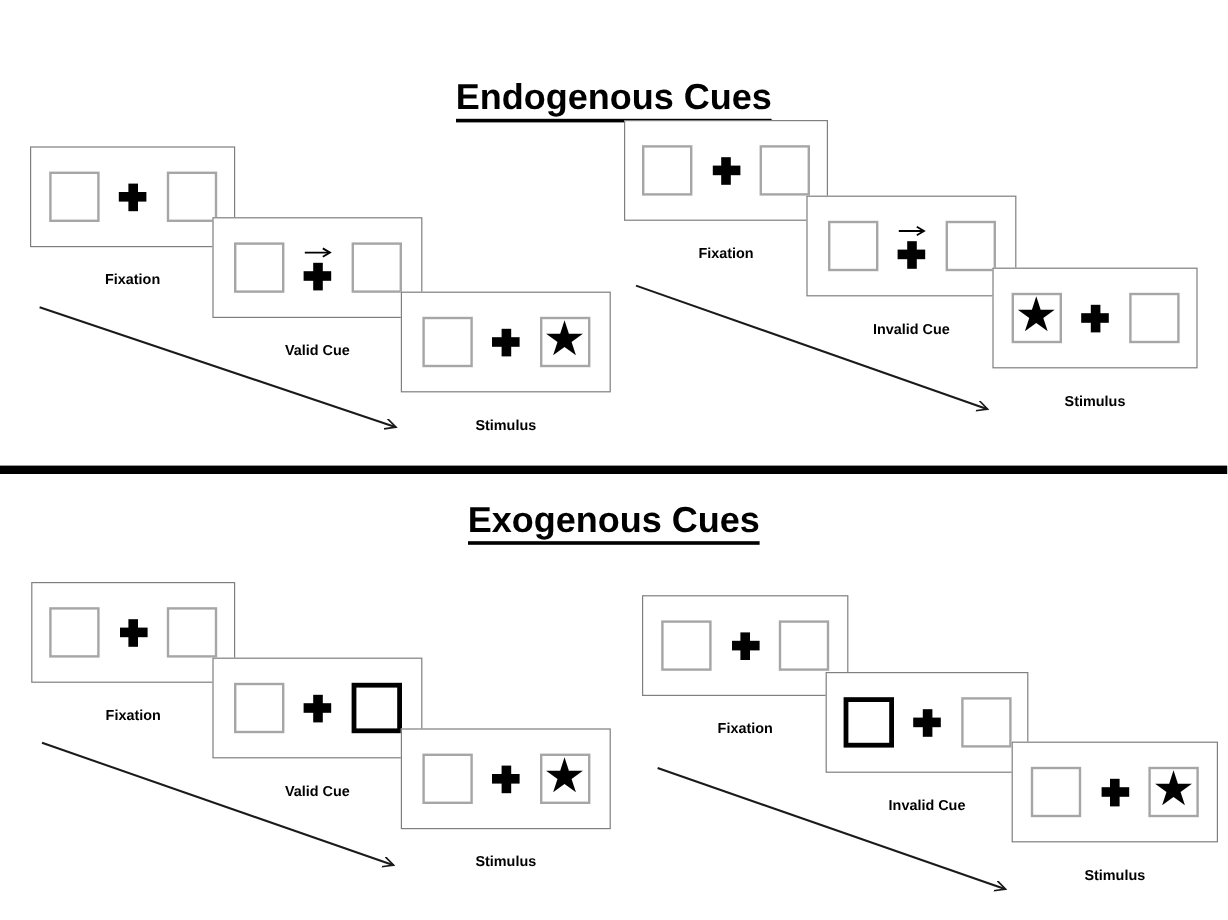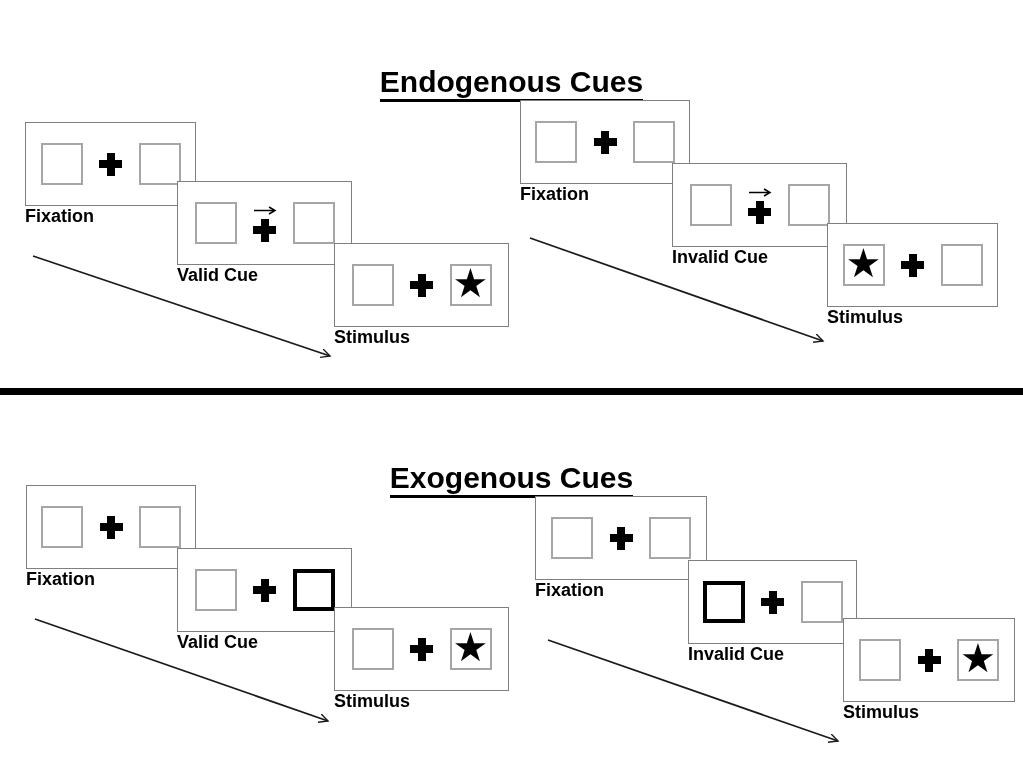--- a/index.html
+++ b/index.html
@@ -10,36 +10,36 @@
 
   
   .section-title {
     position:absolute; left:0; width:100%; text-align:center;
     font-size:30px; font-weight:bold; letter-spacing:0px;
   }
   .section-title .u {
     border-bottom:3px solid #000; padding-bottom:1px;
   }
   #title-endogenous { top:24px;margin-top:41px; }
-  #title-exogenous  { top:417px;margin-top:44px; }
+  #title-exogenous  { top:417px; }
 
   
   .divider {
     position:absolute; left:0; top:388px; width:100%; height:7px; background:#000;
   }
 
   
   .step { position:absolute; }
   .panel {
     background:#ffffff; border:1px solid #7f7f7f; height:84px;
     display:flex; align-items:center; justify-content:center; gap:13px;
     box-sizing:border-box;
   }
   .step-label {
-    margin-top:0; text-align:left; font-size:18px; font-weight:bold;
+    margin-top:20px; text-align:center; font-size:12px; font-weight:bold;
     white-space:nowrap;
   }
 
   
   .box {
     width:42px; height:42px; box-sizing:border-box;
     border:2px solid #a6a6a6; background:#fff;
     display:flex; align-items:center; justify-content:center;
   }
   .box.cue-box { border:4px solid #000; }

